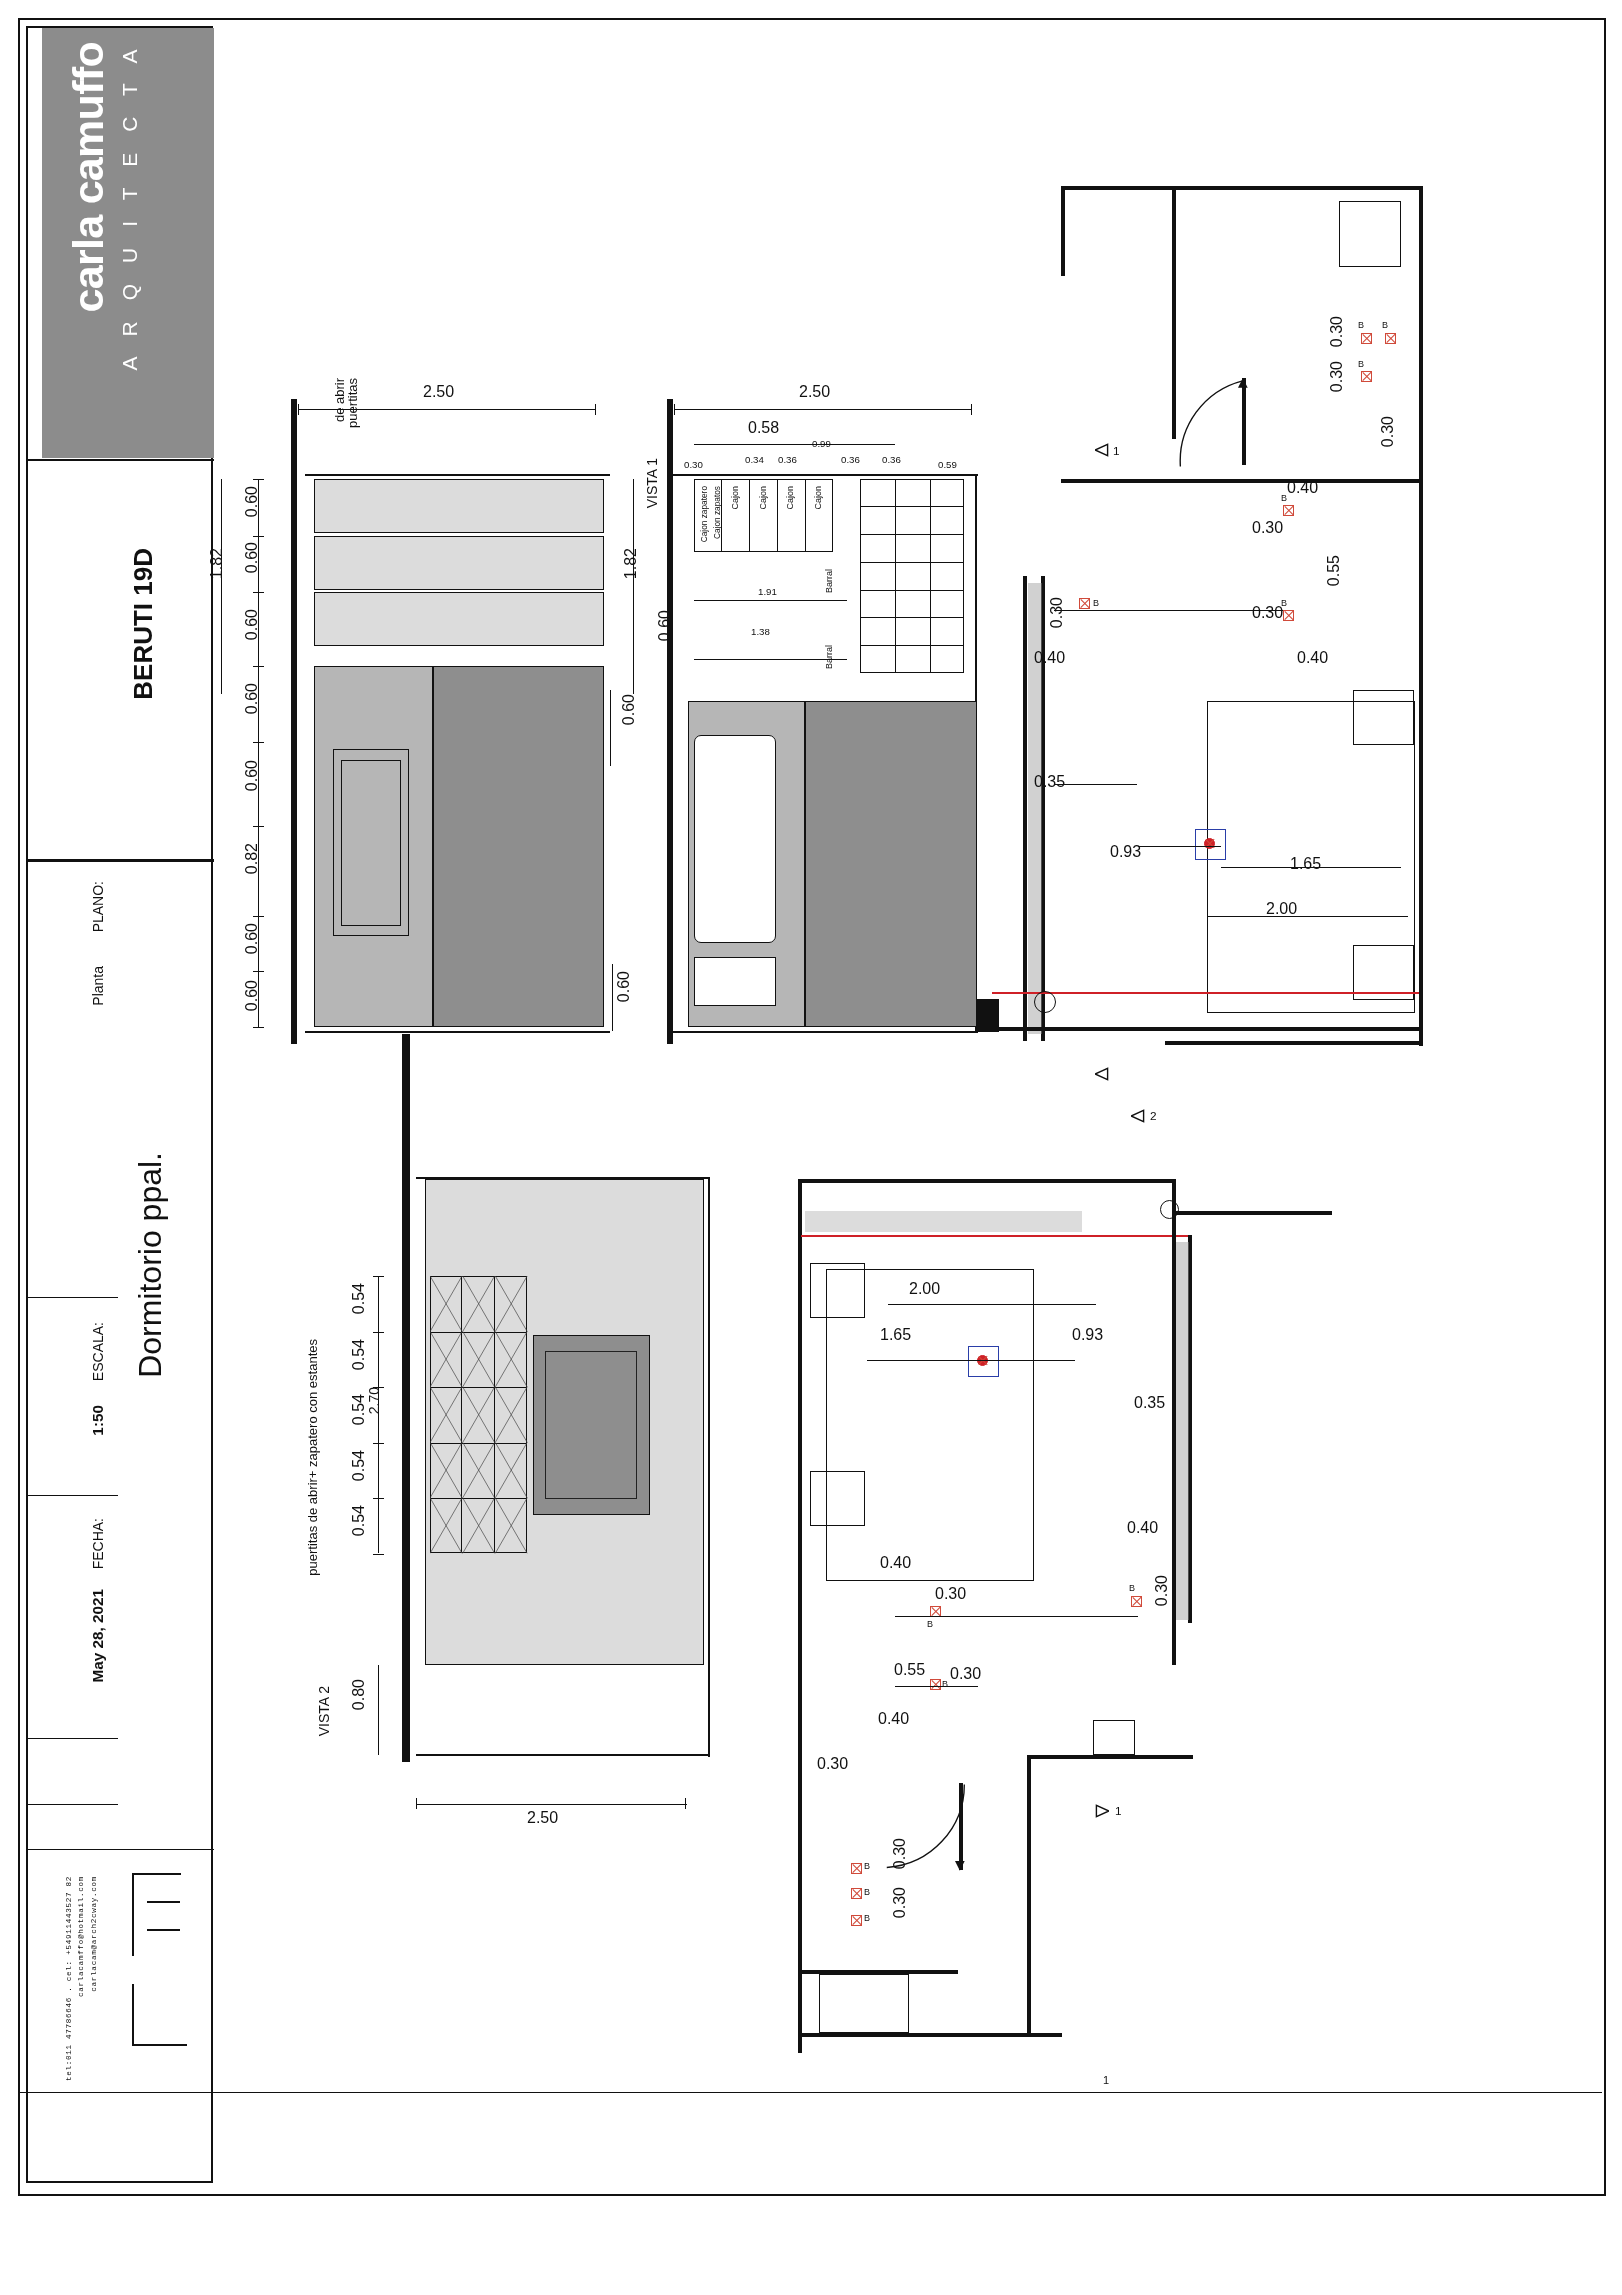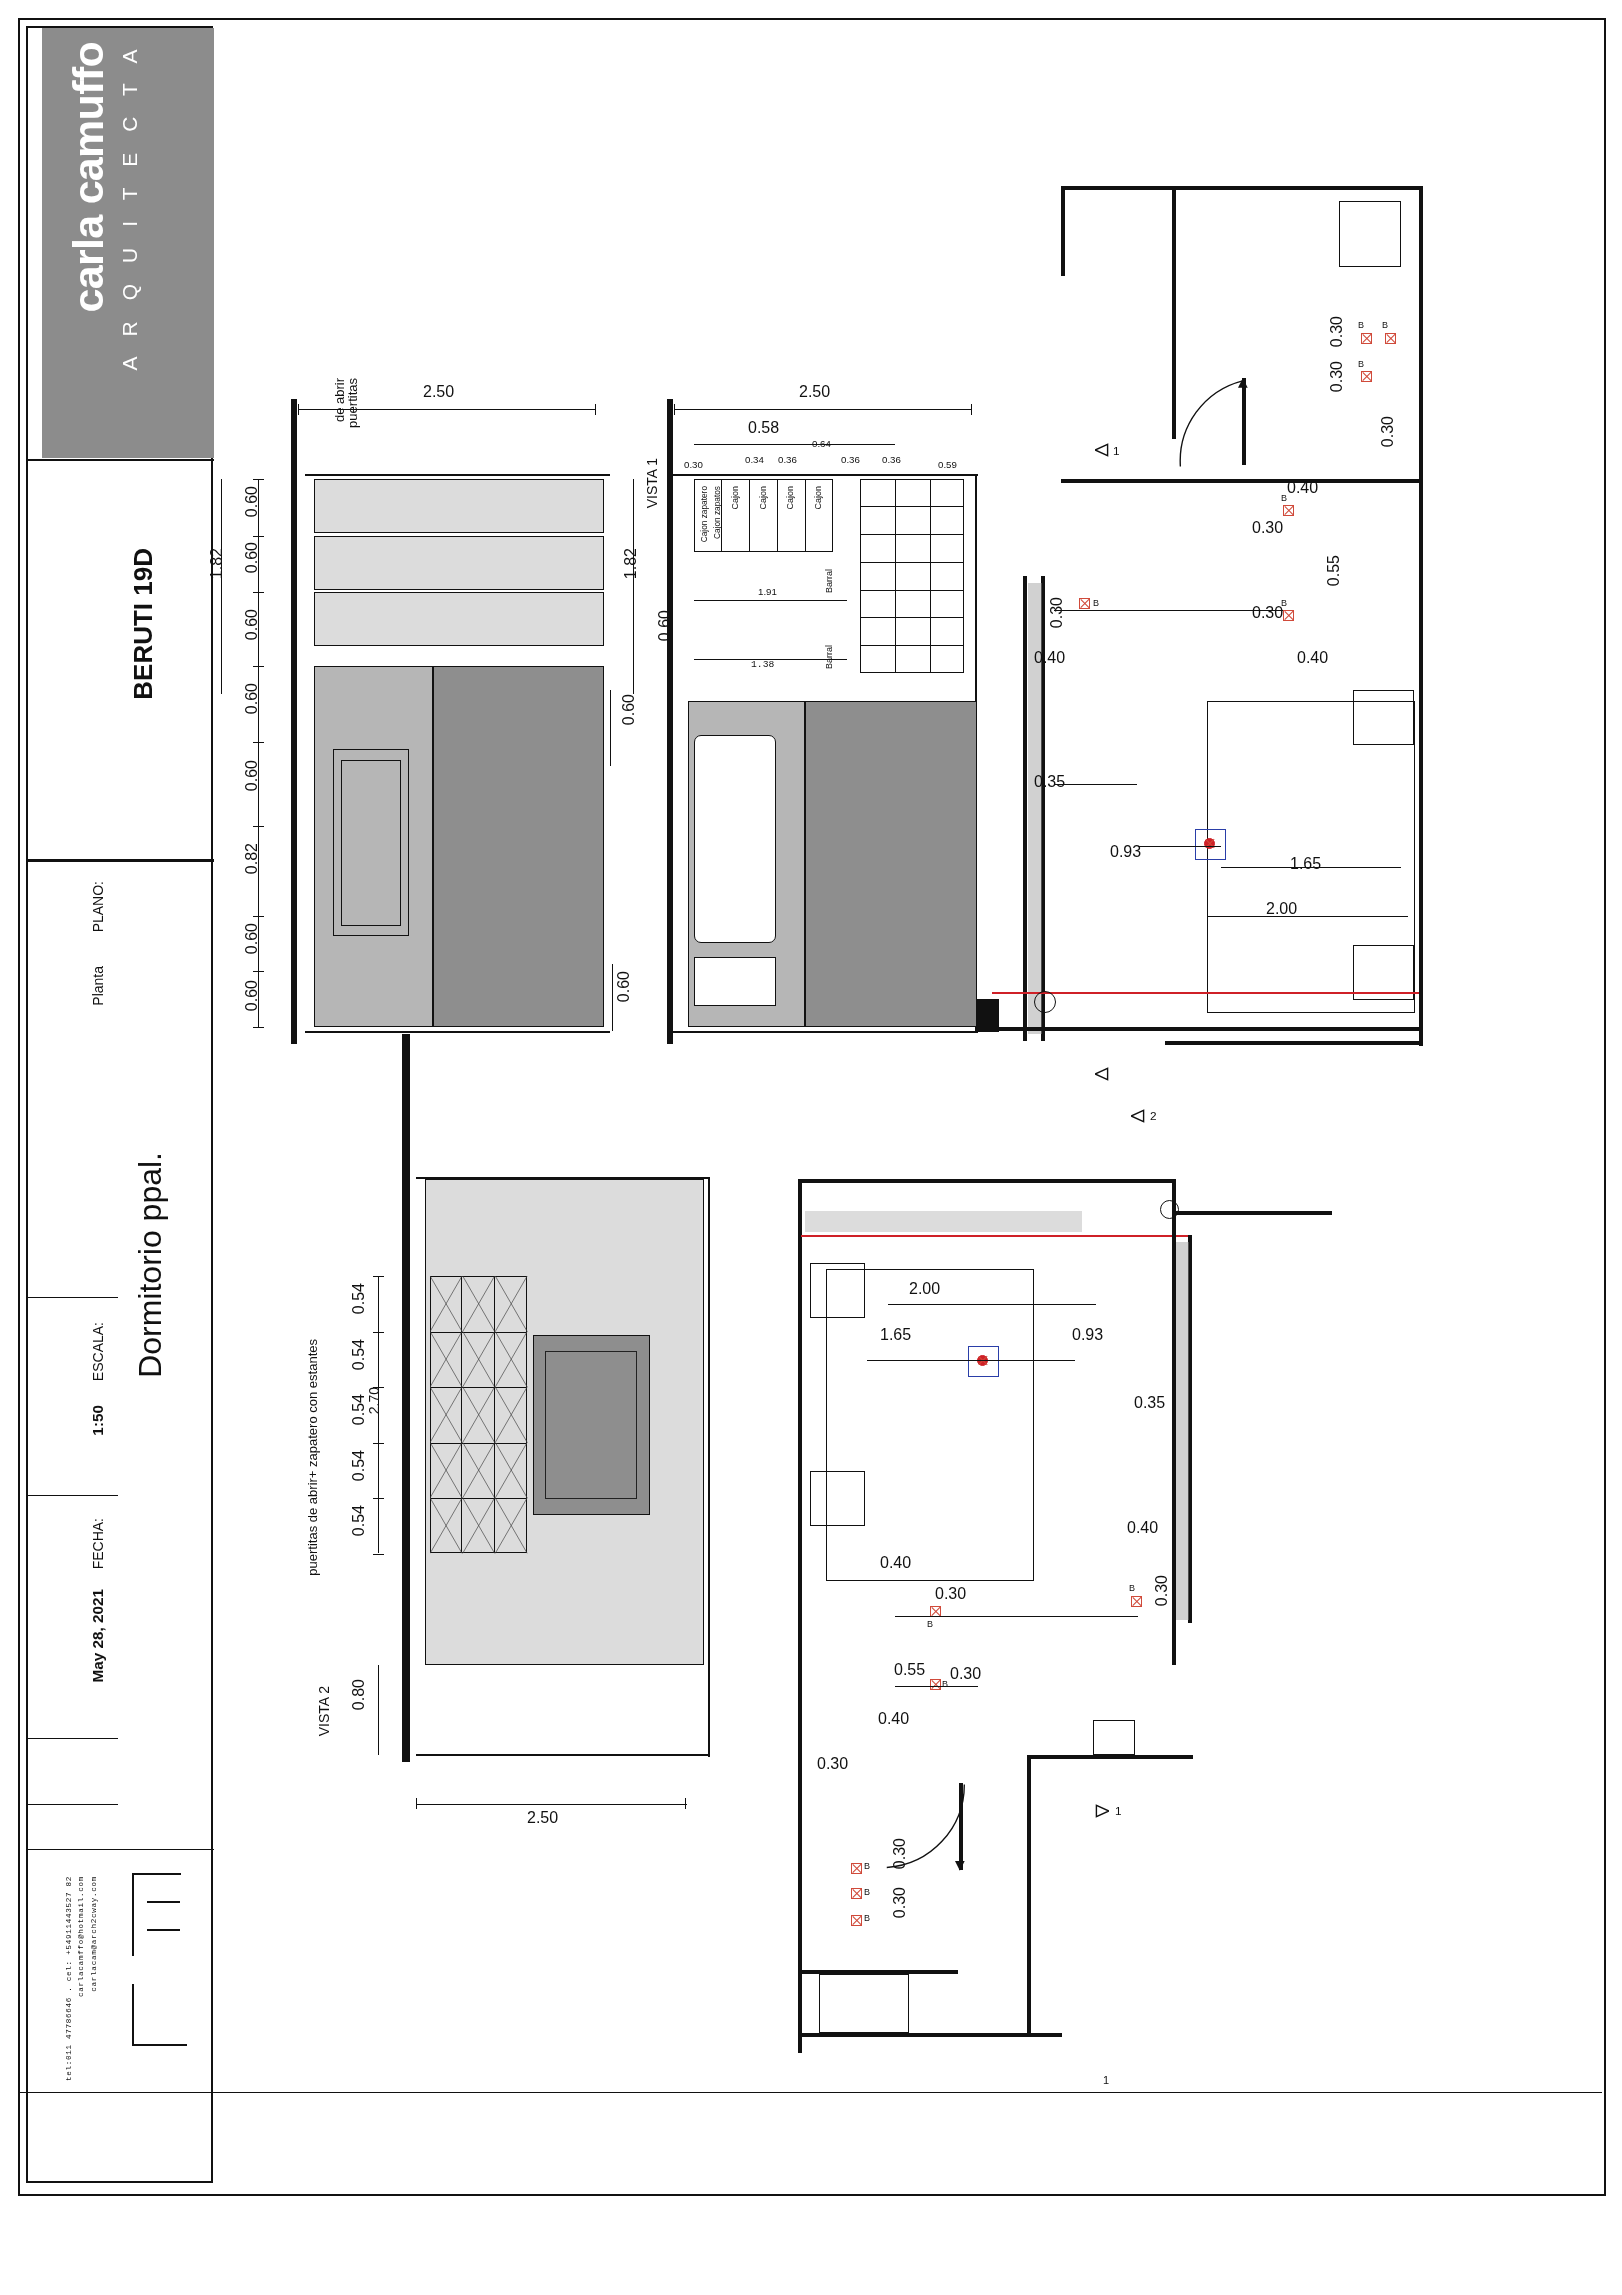--- a/index.html
+++ b/index.html
@@ -170,40 +170,40 @@
   <div class="ln" style="left:860px;top:617px;width:104px;height:0.7px;"></div>
   <div class="ln" style="left:860px;top:645px;width:104px;height:0.7px;"></div>
   <div class="ln" style="left:895px;top:479px;width:0.7px;height:194px;"></div>
   <div class="ln" style="left:930px;top:479px;width:0.7px;height:194px;"></div>
 
   <div class="ln" style="left:694px;top:600px;width:153px;height:1.4px;"></div>
   <div class="ln" style="left:694px;top:659px;width:153px;height:1.4px;"></div>
   <div class="notev" style="left:824px;top:569px;font-size:9px;">Barral</div>
   <div class="notev" style="left:824px;top:645px;font-size:9px;">Barral</div>
   <div class="dimsm" style="left:758px;top:586px;">1.91</div>
-  <div class="dimsm" style="left:751px;top:659px;font-family:Liberation Mono, monospace;">1.38</div>
+  <div class="dimsm" style="left:751px;top:626px;">1.38</div>
 
   <div class="box fillM" style="left:688px;top:701px;width:117px;height:326px;"></div>
   <div class="box fillD" style="left:805px;top:701px;width:172px;height:326px;"></div>
   <div class="box fillW" style="left:694px;top:735px;width:82px;height:208px;border-radius:7px;"></div>
   <div class="box fillW" style="left:694px;top:957px;width:82px;height:49px;"></div>
   <div class="ln" style="left:977px;top:999px;width:22px;height:33px;"></div>
 
   <div class="ln" style="left:674px;top:409px;width:298px;height:1.4px;"></div>
   <div class="tick" style="left:674px;top:404px;"></div>
   <div class="tick" style="left:971px;top:404px;"></div>
   <div class="dim" style="left:799px;top:383px;">2.50</div>
 
   <div class="ln" style="left:694px;top:444px;width:201px;height:1.4px;"></div>
   <div class="dim" style="left:748px;top:419px;">0.58</div>
 
   <div class="dimsm" style="left:684px;top:459px;">0.30</div>
   <div class="dimsm" style="left:745px;top:454px;">0.34</div>
   <div class="dimsm" style="left:778px;top:454px;">0.36</div>
-  <div class="dimsm" style="left:812px;top:438px;">0.64</div>
+  <div class="dimsm" style="left:812px;top:438px;">0.99</div>
   <div class="dimsm" style="left:841px;top:454px;">0.36</div>
   <div class="dimsm" style="left:882px;top:454px;">0.36</div>
   <div class="dimsm" style="left:938px;top:459px;">0.59</div>
 
   <div class="notev" style="left:644px;top:458px;font-size:14px;">VISTA 1</div>
   <div class="ln" style="left:633px;top:479px;width:1.4px;height:215px;"></div>
   <div class="dimv" style="left:622px;top:548px;">1.82</div>
   <div class="dimv" style="left:656px;top:610px;">0.60</div>
   <div class="dimv" style="left:620px;top:694px;">0.60</div>
   <div class="ln" style="left:610px;top:690px;width:1.4px;height:76px;"></div>

